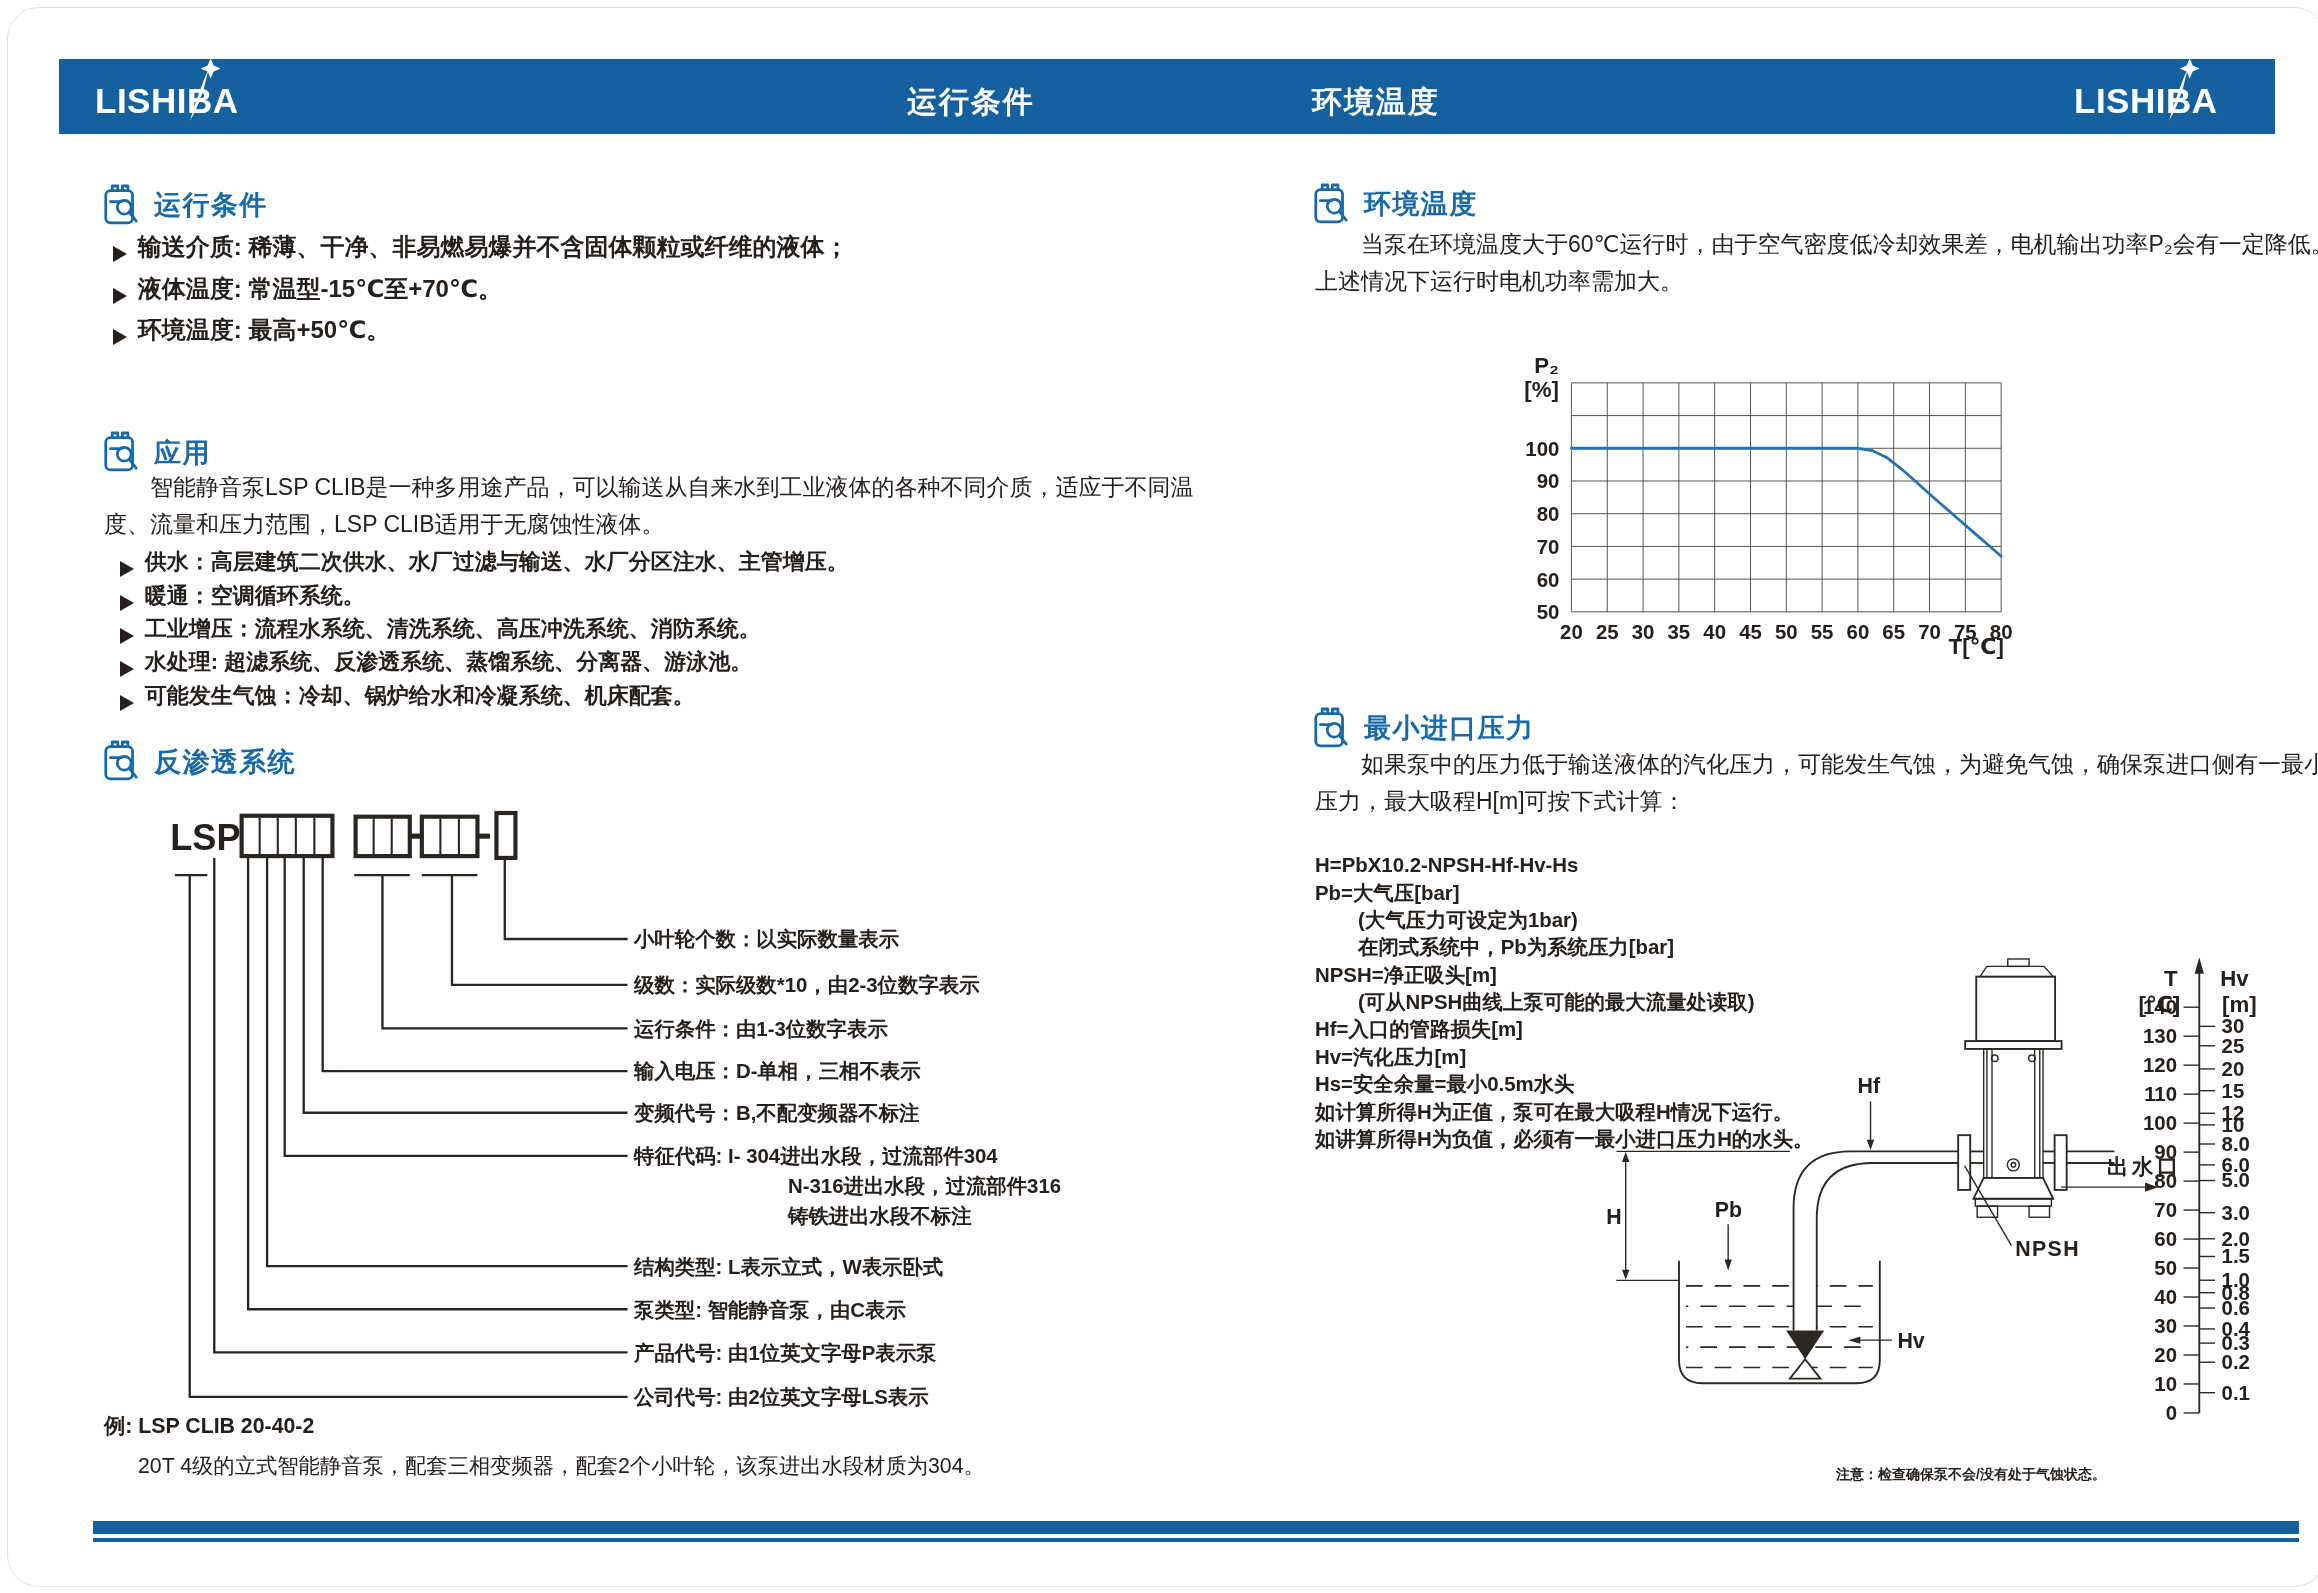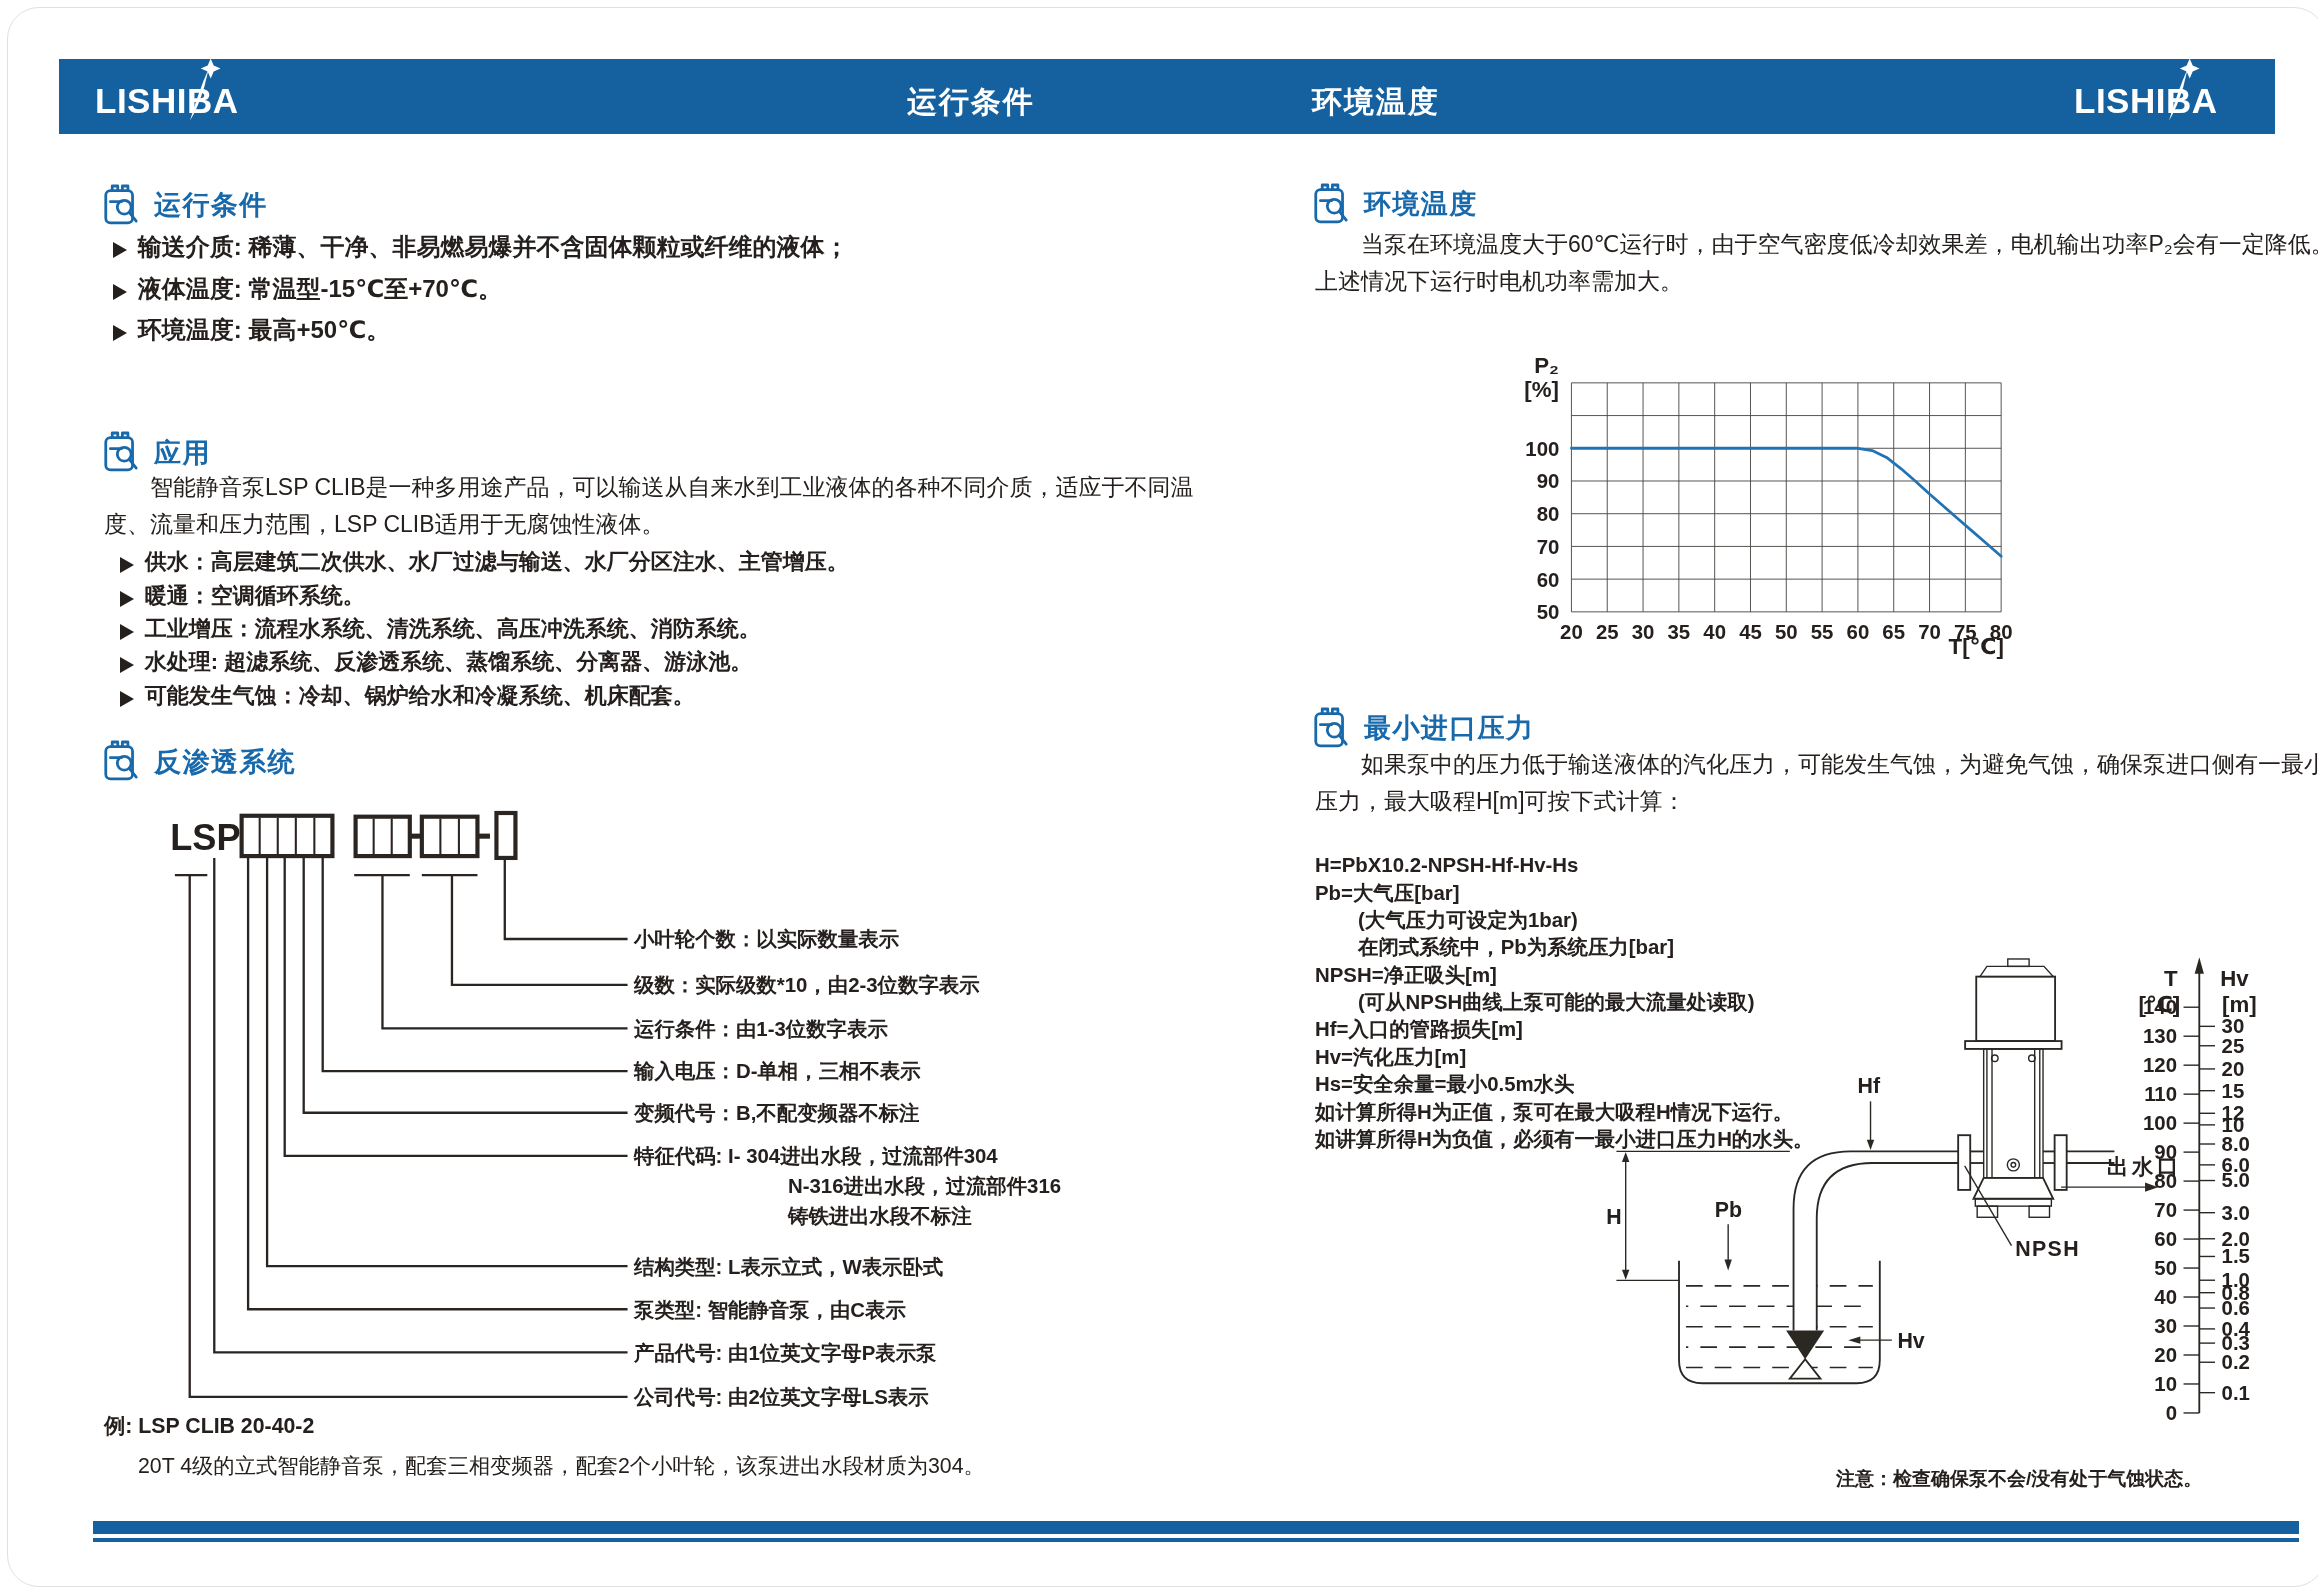--- a/index.html
+++ b/index.html
@@ -11,32 +11,32 @@
   
   .topbar{left:59px;top:59px;width:2216px;height:75px;background:#15619f}
   .topbar-title{top:141px;font-size:30px;font-weight:bold;color:#fff;letter-spacing:1.9px}
   .logo{top:78px;width:176px;height:51px;color:#fff}
   .logo-text{font-size:35px;font-weight:800;letter-spacing:0.5px;line-height:45px}
   .swoosh{position:absolute;left:83px;top:-23px;width:43px;height:70px}
   
   .sec-title{font-size:27px;font-weight:bold;color:#1769ab;letter-spacing:1.4px}
   .sec-icon{width:36px;height:44px}
   
-  .b-row{display:flex;align-items:center;font-size:24px;font-weight:bold;line-height:30px;white-space:nowrap}
+  .b-row{display:flex;align-items:flex-end;font-size:24px;font-weight:bold;line-height:30px;white-space:nowrap}
   .b-row.th{font-size:22px;font-weight:600}
   .arr{width:0;height:0;border-left:14px solid #25201d;border-top:8px solid transparent;
        border-bottom:8px solid transparent;margin:6.5px 11px 0 2.8px;flex:none}
   .para{font-size:23px;line-height:37px;font-weight:500;white-space:nowrap}
   .ind2{padding-left:46px}
   .formula{font-size:20.4px;font-weight:600;line-height:26px;white-space:nowrap}
   .formula.ind{padding-left:43px}
   .mlabel{font-size:20.4px;font-weight:600;white-space:nowrap;line-height:28px}
   .example1{font-size:21.3px;font-weight:bold;white-space:nowrap}
   .example2{font-size:21.3px;font-weight:500;white-space:nowrap}
-  .note{font-size:19px;font-weight:bold;white-space:nowrap}
+  .note{font-size:14px;font-weight:bold;white-space:nowrap}
   
   .mbox{stroke:#2b2522;stroke-width:9;fill:none}
   .mdiv{stroke:#2b2522;stroke-width:4.5;fill:none}
   .mln{stroke:#2b2522;stroke-width:5;fill:none}
   .mdash{stroke:#2b2522;stroke-width:11;fill:none}
   .mlsp{font-size:78px;font-weight:bold;fill:#25201d}
   .grid{stroke:#4b4744;stroke-width:2;fill:none}
   .curve{stroke:#2273b4;stroke-width:6;fill:none;stroke-linejoin:round;stroke-linecap:round}
   .tick{font-size:44px;font-weight:600;fill:#25201d}
   .axt{font-size:48px;font-weight:600;fill:#25201d}

